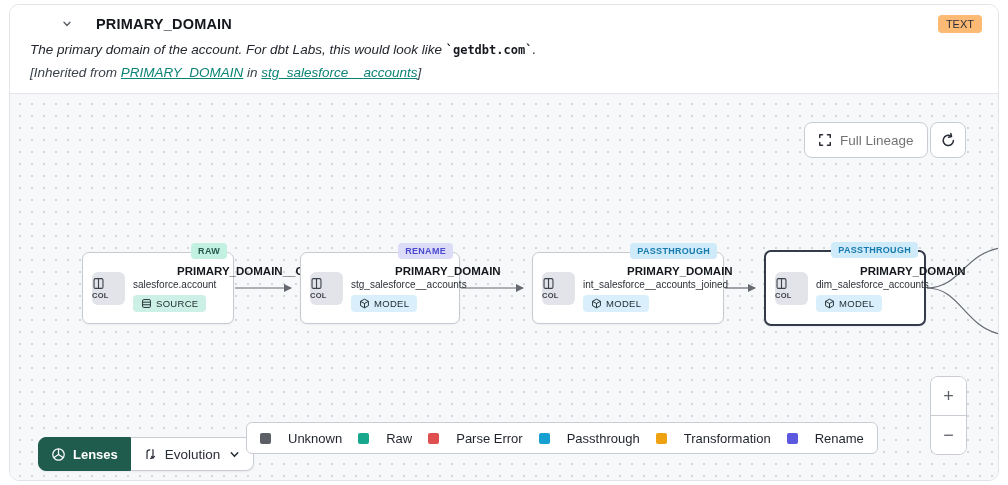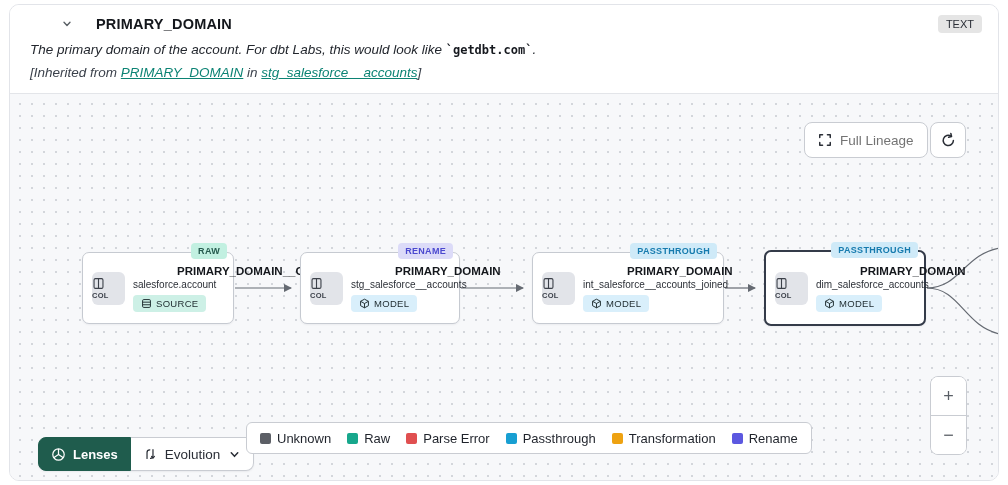--- a/index.html
+++ b/index.html
@@ -7,21 +7,21 @@
     font-family: "Liberation Sans", sans-serif; }
   .panel { position: absolute; left: 9px; top: 4px; width: 990px; height: 477px;
     border: 1px solid #e2e4e9; border-radius: 10px; background: #fff; overflow: hidden; }
 
   
   .hdr { padding: 10px 16px 0 16px; background: #fff; height: 87px; }
   .hdr-row { display: flex; align-items: center; margin-bottom: 9px; }
   .chev-btn { margin-left: 32px; width: 18px; height: 18px; display: flex; align-items: center;
     justify-content: center; background: none; border: none; cursor: pointer; }
   .hdr-title { margin-left: 20px; font-size: 14.5px; font-weight: 700; color: #14171c; letter-spacing: .2px; }
-  .type-badge { margin-left: auto; background: #e5e5e5; color: #2a2e36; font-size: 11px;
+  .type-badge { margin-left: auto; background: #fdba74; color: #2a2e36; font-size: 11px;
     font-weight: 500; padding: 3px 8px; border-radius: 4px; }
   .desc { font-style: italic; font-size: 13.5px; color: #23272e; margin: 0 0 8px 4px; }
   .desc code { font-family: "DejaVu Sans Mono", monospace; font-style: normal;
     font-weight: 700; font-size: 12px; color: #16191f; }
   .inherited { font-style: italic; font-size: 13.5px; color: #3c424c; margin-left: 4px; }
   .inherited a { color: #0c8374; text-decoration: underline; cursor: pointer; }
 
   
   .canvas { position: absolute; left: 0; top: 88px; width: 988px; height: 388px;
     background: #f7f8fa; border-top: 1px solid #e3e5e9;
@@ -69,21 +69,21 @@
     font-family: "Liberation Sans", sans-serif; }
   .lens-select { display: inline-flex; align-items: center; gap: 8px; background: #fff;
     color: #2a2e36; font-size: 13.5px; font-weight: 500; padding: 0 12px;
     border: 1px solid #c9ccd2; border-left: none; border-radius: 0 8px 8px 0; cursor: pointer;
     font-family: "Liberation Sans", sans-serif; }
 
   
   .legend { position: absolute; left: 236px; top: 328px; height: 32px; display: flex;
     align-items: center; gap: 16px; background: #fff; border: 1px solid #c9ccd2;
     border-radius: 6px; padding: 0 13px; }
-  .legend-item { display: inline-flex; align-items: center; gap: 6px; font-size: 13px; color: #1f232b; }
+  .legend-item { display: inline-flex; align-items: center; gap: 17px; font-size: 13px; color: #1f232b; }
   .swatch { width: 11px; height: 11px; border-radius: 2px; display: inline-block; }
 
   
   .zoomer { position: absolute; left: 920px; top: 282px; width: 37px; background: #fff;
     border: 1px solid #c9ccd2; border-radius: 8px; display: flex; flex-direction: column;
     overflow: hidden; }
   .zoomer button { height: 38px; background: #fff; border: none; font-size: 18px; color: #5a5f66;
     cursor: pointer; font-family: "Liberation Sans", sans-serif; }
   .zoomer .divider { height: 1px; background: #c9ccd2; }
 

